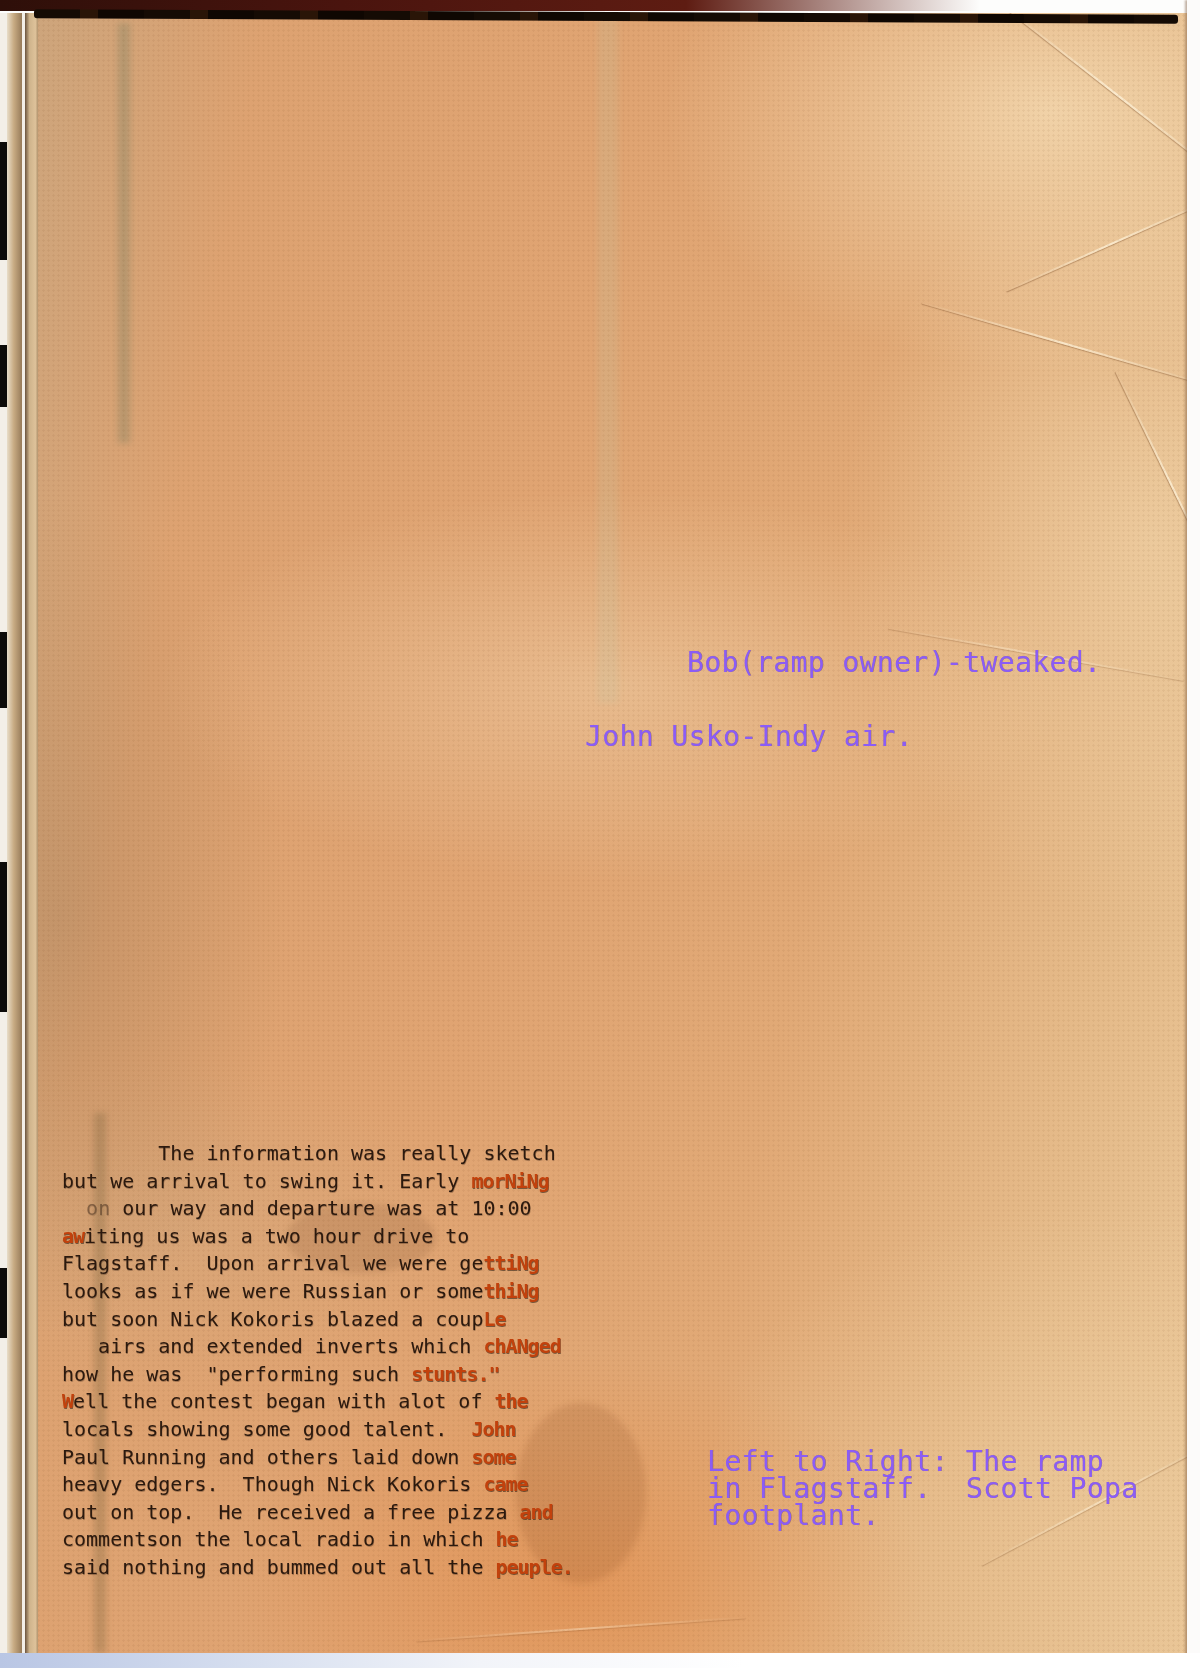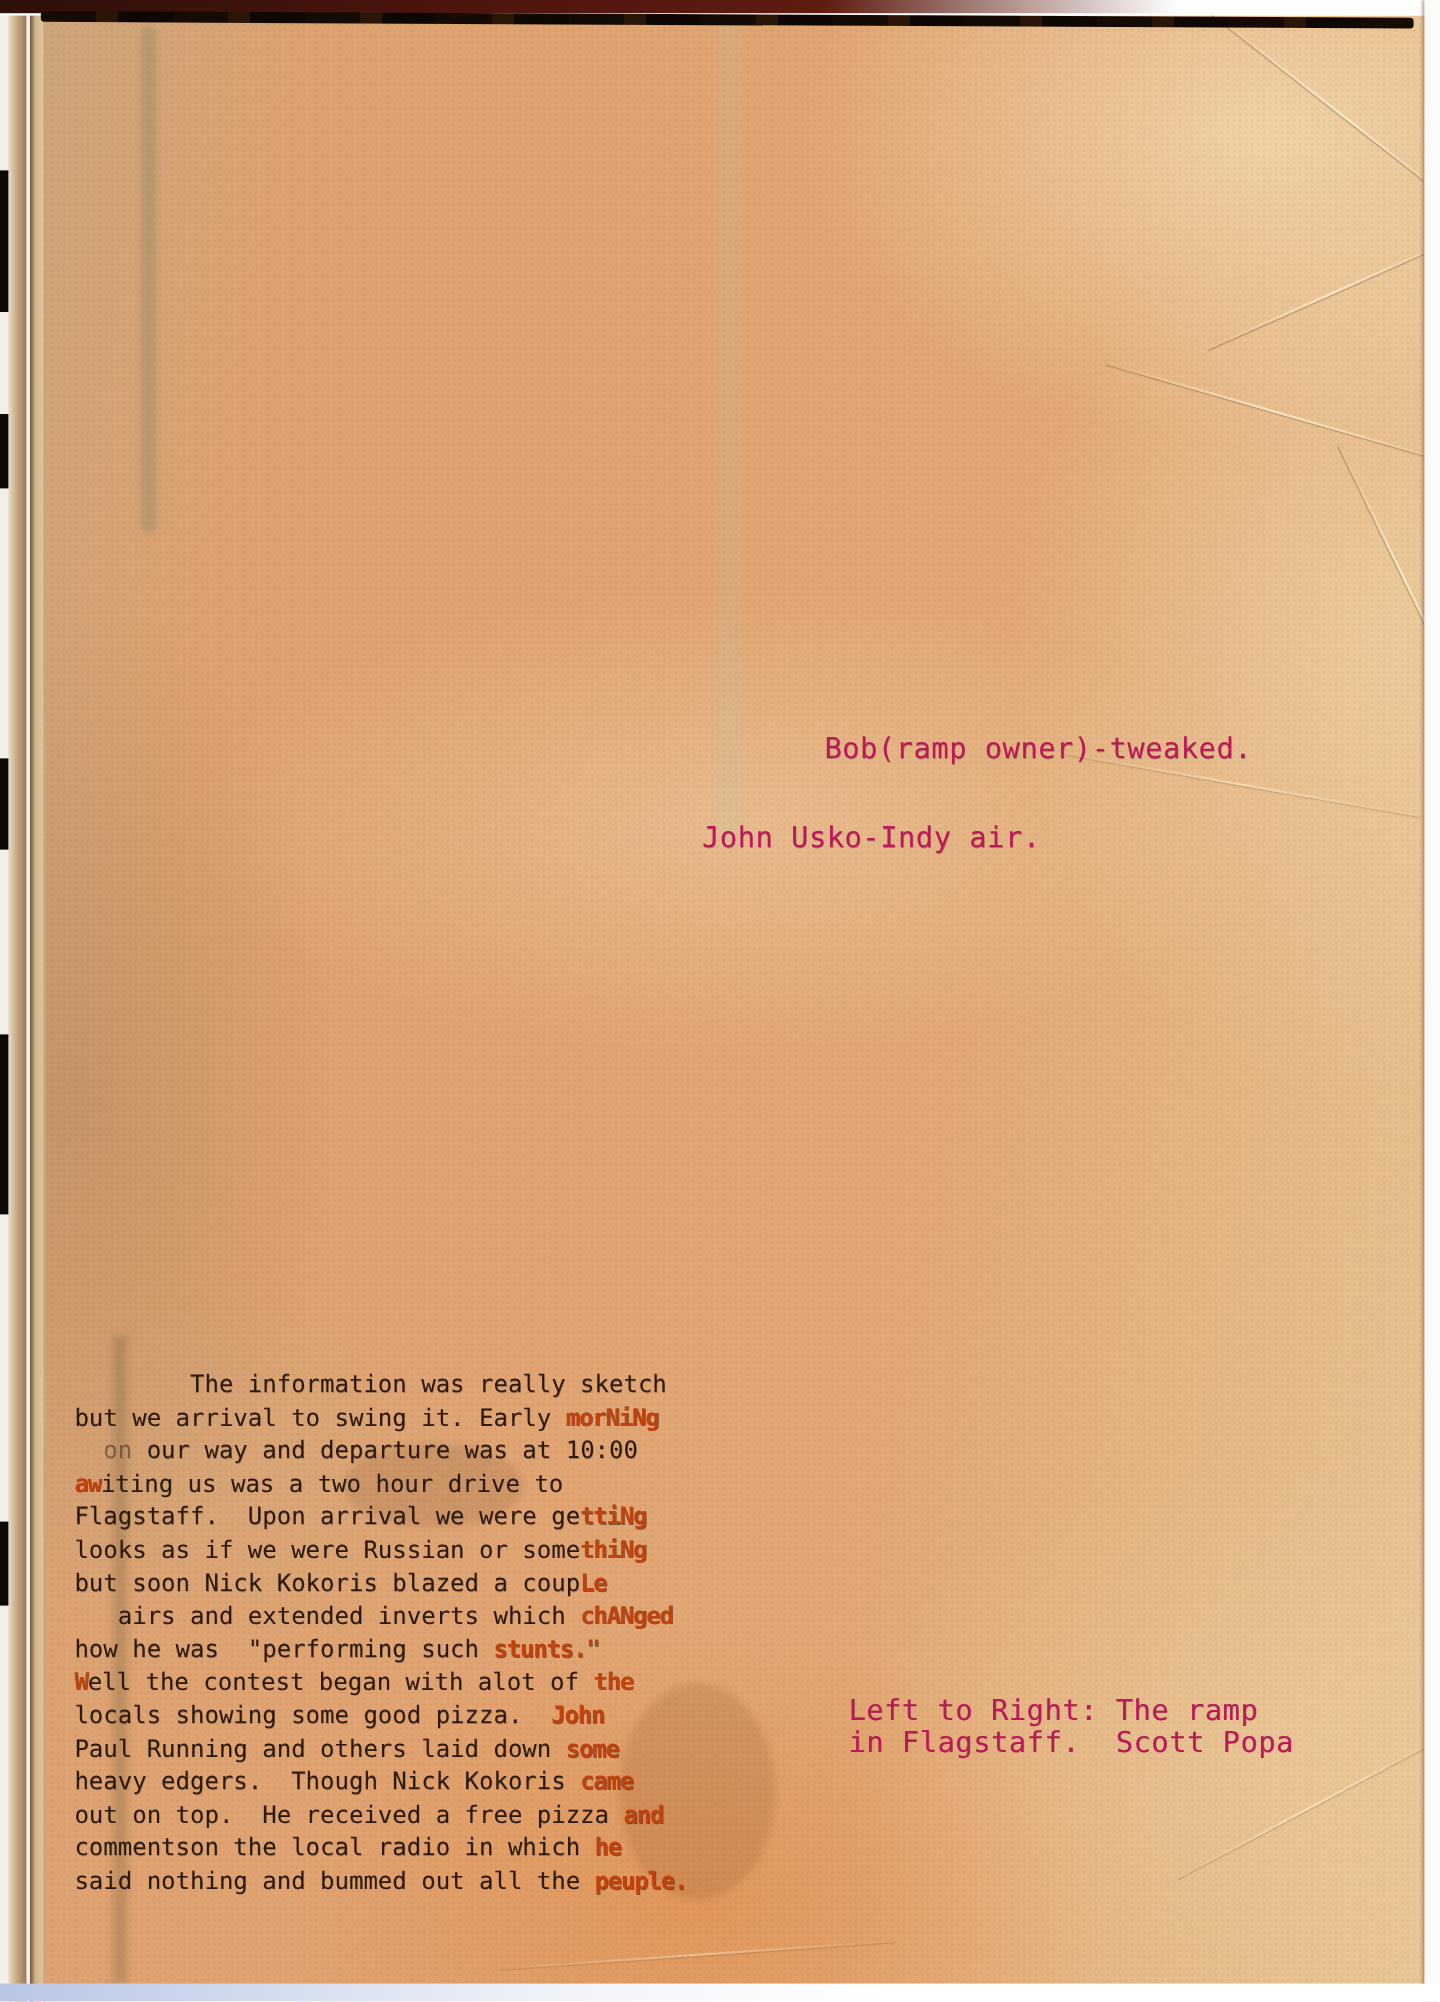--- a/index.html
+++ b/index.html
@@ -42,22 +42,22 @@
       box-shadow:0 1px 1px rgba(100,55,20,.35);}
   .stain{position:absolute;filter:blur(3px);}
   
   .photo{position:absolute;overflow:hidden;border:1px solid rgba(40,20,8,.25);
       box-shadow:inset 0 0 46px rgba(70,32,6,.45);}
   .photo svg{position:absolute;inset:0;display:block;}
   .halftone{position:absolute;inset:0;pointer-events:none;opacity:.55;
       background-image:radial-gradient(rgba(48,22,6,.5) 1px, rgba(0,0,0,0) 1.45px);
       background-size:4px 4px;}
   
-  .cap{position:absolute;color:#be185d;font-size:24px;letter-spacing:.4px;white-space:pre;
-      text-shadow:.4px .4px 0 rgba(42,24,13,.35);z-index:3;}
+  .cap{position:absolute;color:#8b5cf6;font-size:28px;letter-spacing:.4px;white-space:pre;
+      text-shadow:.4px .4px 0 rgba(42,24,13,.35);z-index:3;margin-top:36px;}
   .cap .cline{line-height:27px;}
   .bodytext{position:absolute;left:62px;top:1140px;width:624px;color:#2b190e;
       font-size:20px;z-index:3;text-shadow:.4px .5px 0 rgba(42,24,13,.3);}
   .tline{white-space:pre;line-height:27.6px;height:27.6px;}
   .hand{font-weight:bold;color:#c2410c;letter-spacing:-1px;text-shadow:.6px .6px 0 rgba(20,11,5,.5);}
   .faint{opacity:.45;filter:blur(.4px);}
 </style>
 </head>
 <body>
 
@@ -251,34 +251,34 @@
       <rect x="102" y="492" width="36" height="5" fill="#3a2110"></rect>
       <path d="M60,502 L210,470 M60,542 L196,520" stroke="#4a2a14" stroke-width="2" opacity=".6"></path>
       <rect x="0" y="670" width="416" height="18" fill="#170b03"></rect>
       <rect x="0" y="664" width="416" height="6" fill="#a6754a" opacity=".5"></rect>
     </svg>
     <div class="halftone"></div>
   </div>
 
   <div class="cap" style="left:687px;top:610px;">Bob(ramp owner)-tweaked.</div>
   <div class="cap" style="left:585px;top:684px;">John Usko-Indy air.</div>
-  <div class="cap" style="left:707px;top:1412px;" id="scott-caption"><div class="cline">Left to Right: The ramp</div><div class="cline">in Flagstaff.  Scott Popa</div></div>
+  <div class="cap" style="left:707px;top:1412px;" id="scott-caption"><div class="cline">Left to Right: The ramp</div><div class="cline">in Flagstaff.  Scott Popa</div><div class="cline">footplant.</div></div>
 
   <div class="bodytext" id="body-text">
       <div class="tline"><span>        The information was really sketch</span></div>
       <div class="tline"><span>but we arrival to swing it. Early </span><span class="hand">morNiNg</span></div>
       <div class="tline"><span>  </span><span class="faint">on</span><span> our way and departure was at 10:00</span></div>
       <div class="tline"><span class="hand">aw</span><span>iting us was a two hour drive to</span></div>
       <div class="tline"><span>Flagstaff.  Upon arrival we were ge</span><span class="hand">ttiNg</span></div>
       <div class="tline"><span>looks as if we were Russian or some</span><span class="hand">thiNg</span></div>
       <div class="tline"><span>but soon Nick Kokoris blazed a coup</span><span class="hand">Le</span></div>
       <div class="tline"><span>   airs and extended inverts which </span><span class="hand">chANged</span></div>
       <div class="tline"><span>how he was  "performing such </span><span class="hand">stunts."</span></div>
       <div class="tline"><span class="hand">W</span><span>ell the contest began with alot of </span><span class="hand">the</span></div>
-      <div class="tline"><span>locals showing some good pizza.  </span><span class="hand">John</span></div>
+      <div class="tline"><span>locals showing some good talent.  </span><span class="hand">John</span></div>
       <div class="tline"><span>Paul Running and others laid down </span><span class="hand">some</span></div>
       <div class="tline"><span>heavy edgers.  Though Nick Kokoris </span><span class="hand">came</span></div>
       <div class="tline"><span>out on top.  He received a free pizza </span><span class="hand">and</span></div>
       <div class="tline"><span>commentson the local radio in which </span><span class="hand">he</span></div>
       <div class="tline"><span>said nothing and bummed out all the </span><span class="hand">peuple.</span></div>
     </div>
 
   <div class="gutter">
     <div class="roll1"></div>
     <div class="roll2"></div>

